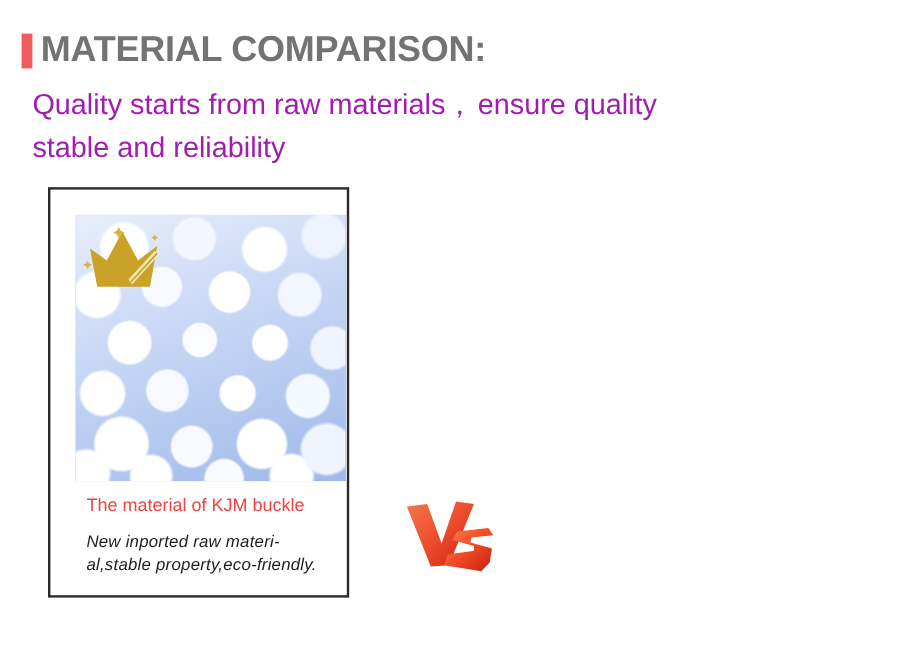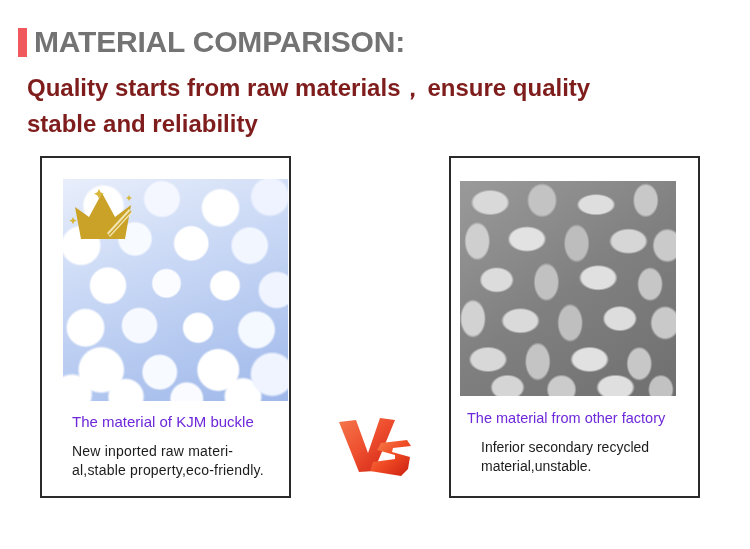--- a/index.html
+++ b/index.html
@@ -49,22 +49,22 @@
     white-space: nowrap;
   }
 
   #subtitle {
     position: absolute;
     left: 27px;
     top: 70px;
     width: 660px;
     font-size: 24px;
     line-height: 36px;
-    color: #7f1d1d;
-    font-weight: bold;
+    color: #a21caf;
+    font-weight: normal;
   }
   #subtitle .sep {
     letter-spacing: 3px;
   }
 
   
   #comparison {
     position: absolute;
     left: 0;
     top: 156px;
@@ -183,30 +183,31 @@
     left: 0;
     width: 100%;
     box-sizing: border-box;
   }
   #card-left .caption-block  { top: 254px; padding: 0 14px 0 30px; }
   #card-right .caption-block { top: 250px; padding: 0 10px 0 16px; }
 
   .caption-title {
     font-size: 15px;
     line-height: 20px;
-    color: #6d28d9;
+    color: #ef4444;
     white-space: nowrap;
   }
   #card-right .caption-title { font-size: 14.5px; }
 
   .caption-desc {
     margin-top: 10px;
     font-size: 14px;
     line-height: 19px;
     color: #1c1c1c;
+    font-style: italic;
   }
   #card-left .caption-desc  { letter-spacing: 0.2px; }
   #card-right .caption-desc { margin-left: 14px; }
 
   
   #vs-badge {
     position: absolute;
     left: 337px;
     top: 258px;
     width: 76px;
@@ -273,29 +274,14 @@
         <stop offset="100%" stop-color="#c81f10"></stop>
       </linearGradient>
     </defs>
 
     <path d="M2 8 L19 6 L31 39 L43 4 L58 6 L37 57 L22 58 Z" fill="url(#vsgrad)"></path>
 
     <path d="M70 26 L44 29 L40 36 L58 41 L58 45 L36 48 L33 57 L64 62 L71 55 L73 43 L55 38 L56 34 L74 32 Z" fill="url(#vsgrad2)"></path>
     <title>VS</title>
   </svg>
 
-  <div class="card" id="card-right">
-
-    <div class="card-photo">
-      <div class="photo-bad"></div>
-    </div>
-
-    <div class="caption-block">
-      <div class="caption-title">The material from other factory</div>
-      <div class="caption-desc">
-        <span>Inferior secondary recycled</span><br>
-        <span>material,unstable.</span>
-      </div>
-    </div>
-
-  </div>
 
 </div>
 
 </body></html>

